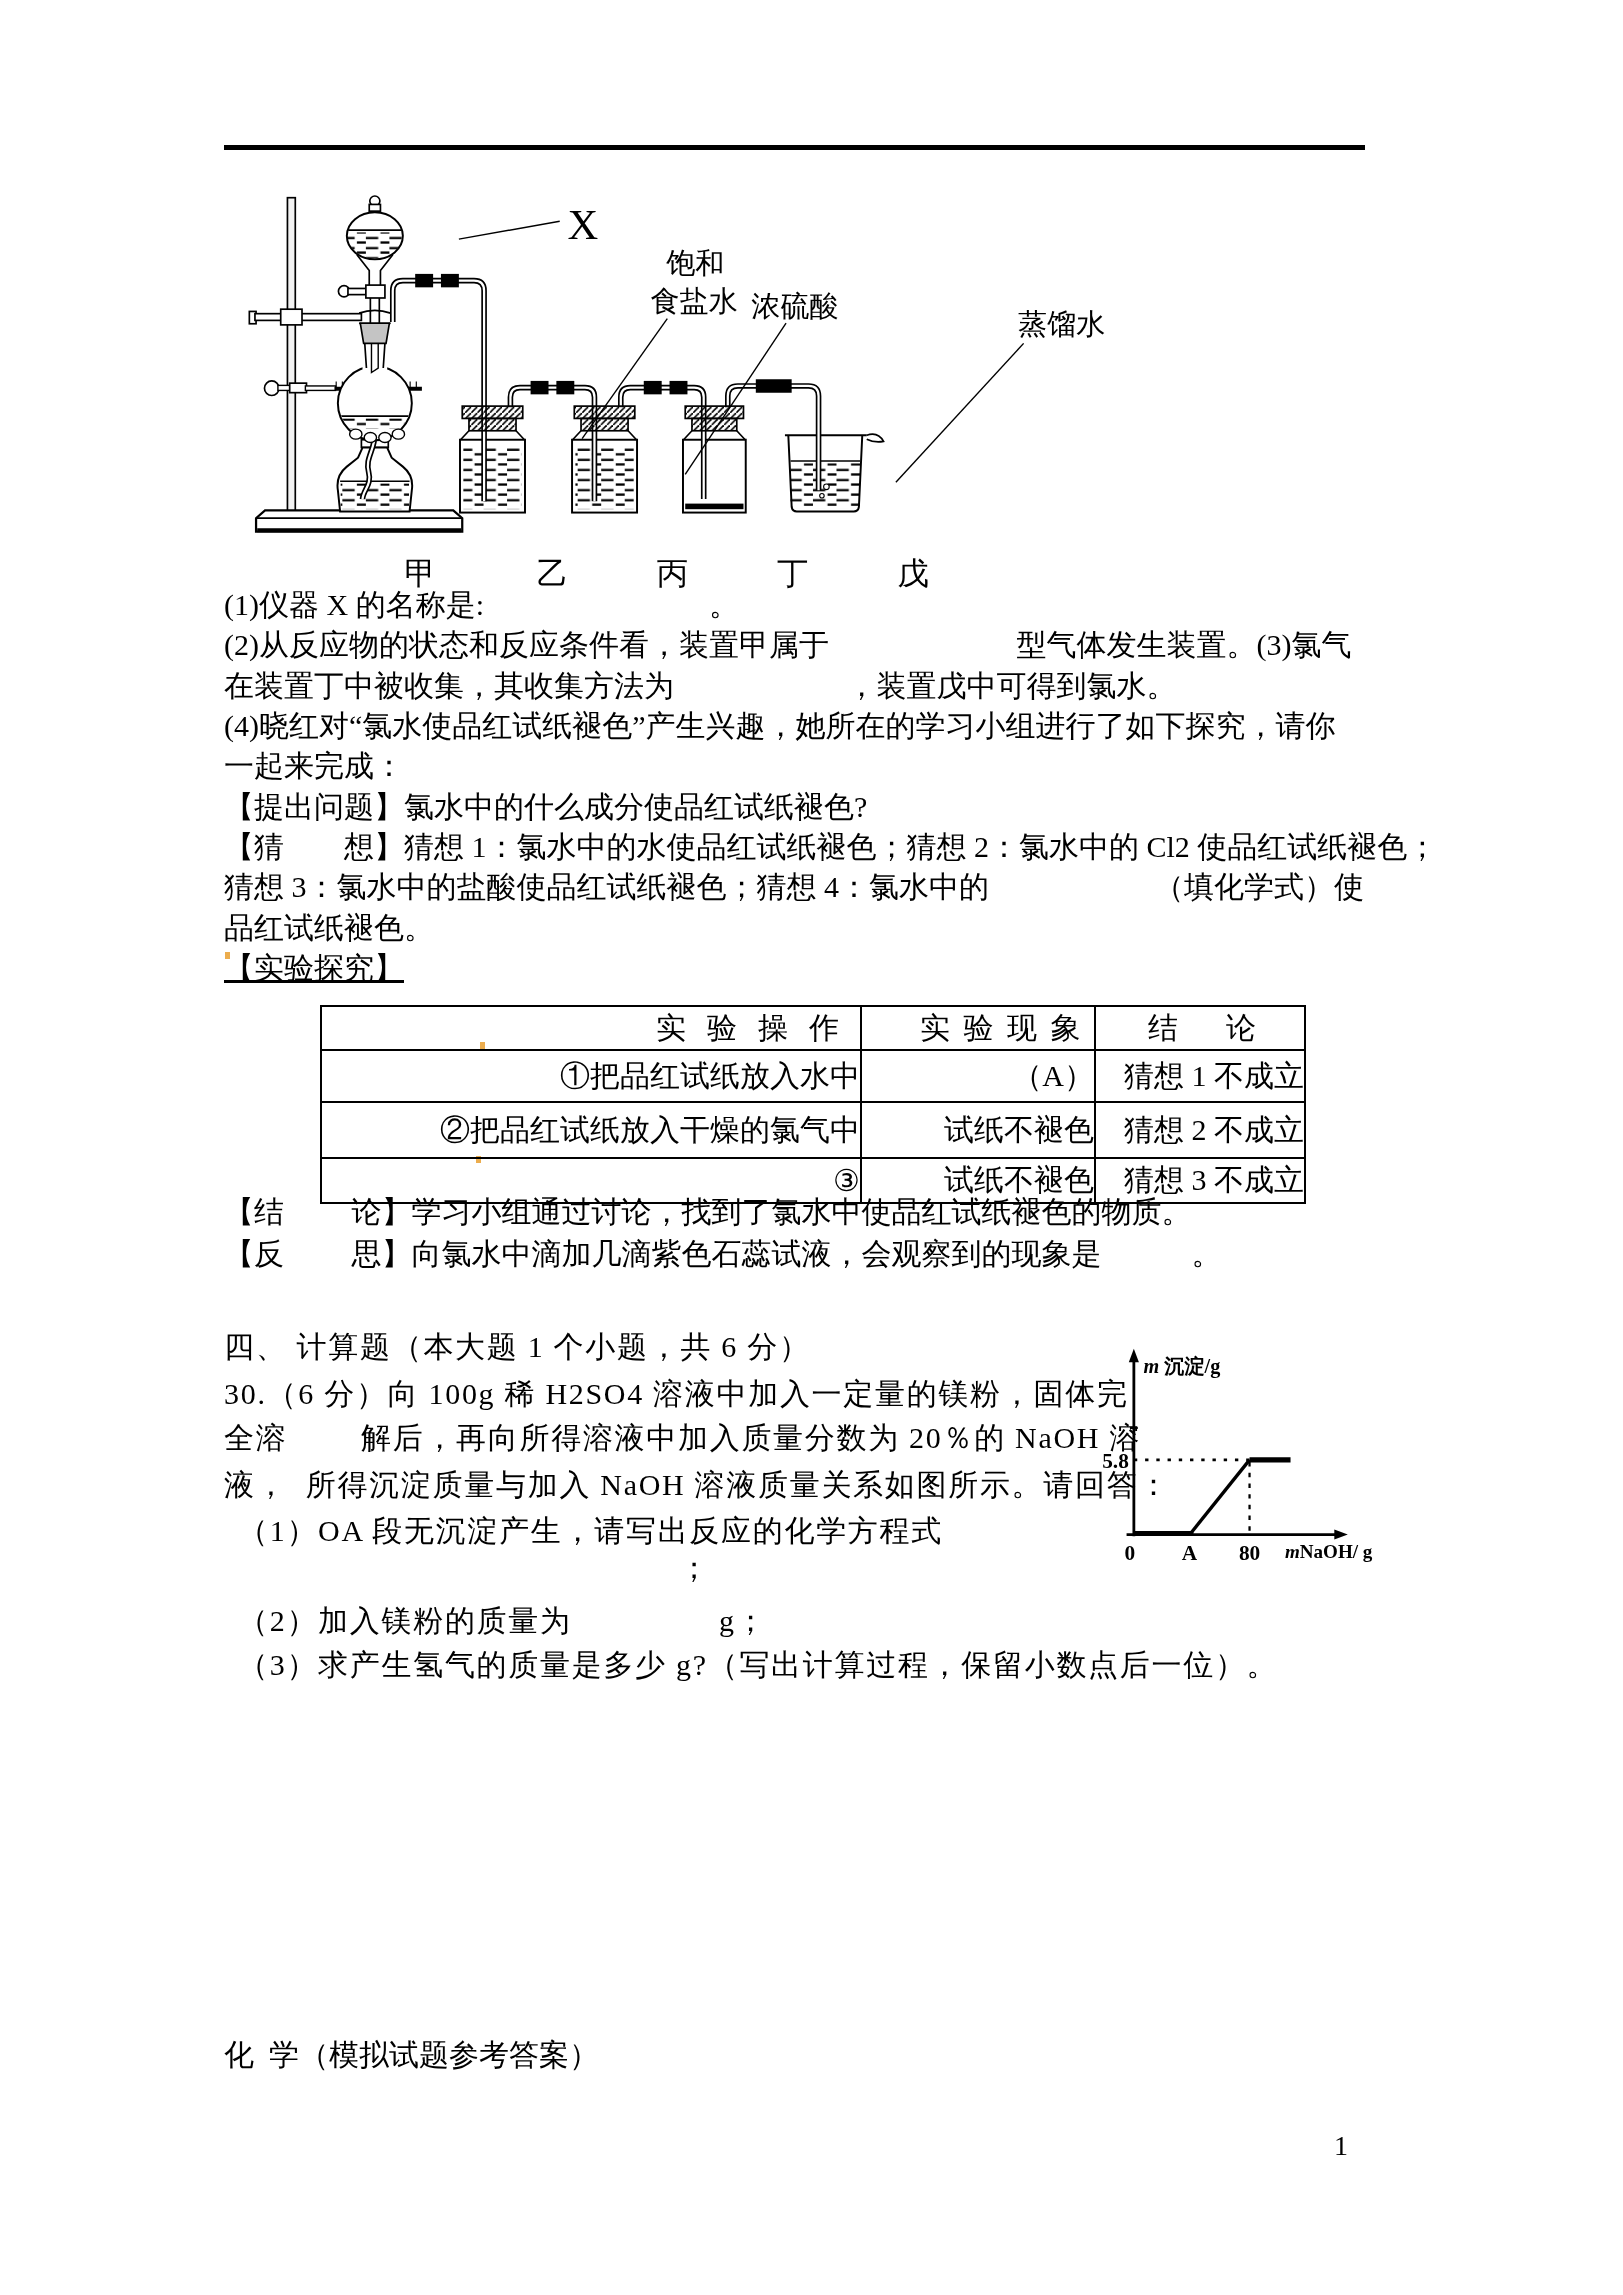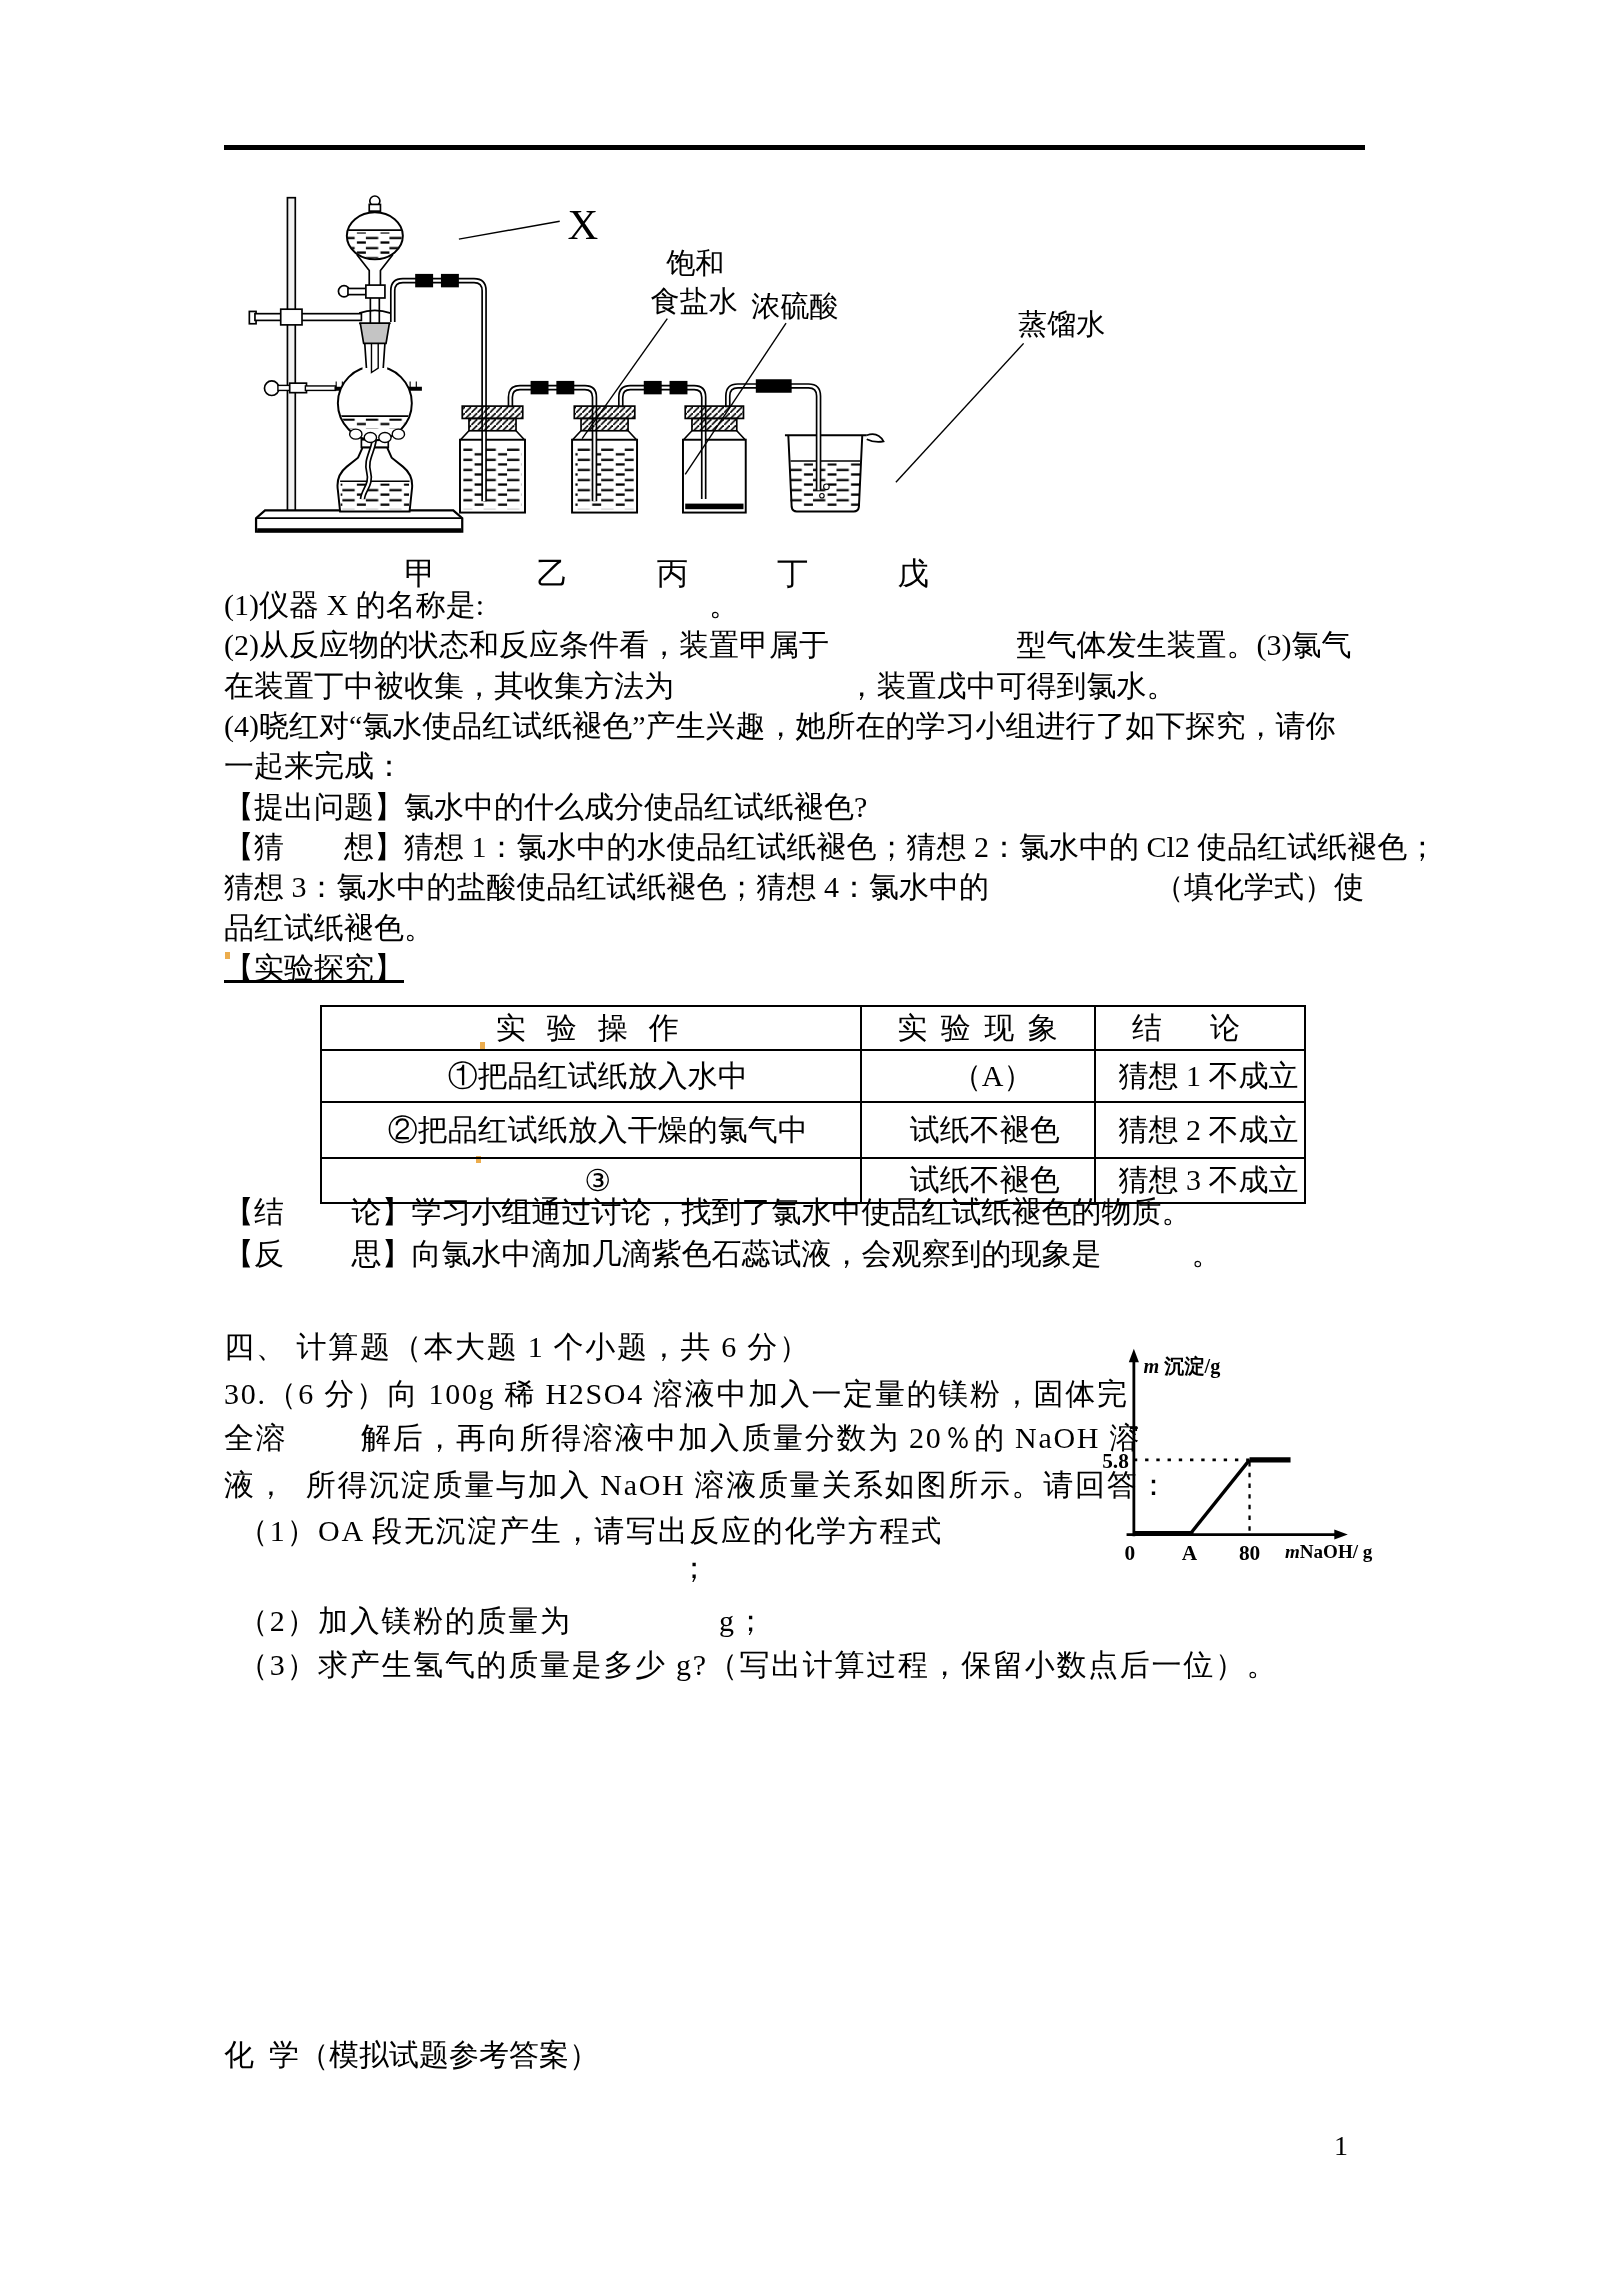--- a/index.html
+++ b/index.html
@@ -6,21 +6,21 @@
   .page{
     position:relative;width:1623px;height:2295px;background:#ffffff;
     font-family:"Liberation Serif","DejaVu Serif",serif;color:#000;overflow:hidden;
   }
   .ln{position:absolute;font-size:30px;line-height:1.15;white-space:pre;}
   .sp{letter-spacing:1.7px;}
   .rule{position:absolute;background:#000;}
   .speck{position:absolute;width:5px;height:7.3px;background:#eaa43b;opacity:.9;}
   table.exp{position:absolute;left:320px;top:1005px;border-collapse:collapse;table-layout:fixed;}
   .exp th,.exp td{
-    border:2.2px solid #000;font-size:30px;font-weight:normal;text-align:center;
+    border:2.2px solid #000;font-size:30px;font-weight:normal;text-align:right;
     vertical-align:middle;padding:0 0 0 13.5px;white-space:pre;
   }
   .exp th.h1{letter-spacing:21px;}
   .exp th.h2{letter-spacing:13.5px;padding-left:12.3px;}
   .exp th.h3{letter-spacing:48px;padding-left:20px;}
   .exp td.ca{padding-left:29px;}
   .exp td.cc{padding-left:17px;margin-top:8px;}
   svg{position:absolute;}
   svg text{font-family:"Liberation Serif","DejaVu Serif",serif;}
   .to{fill:none;stroke:#000;stroke-width:10;}

